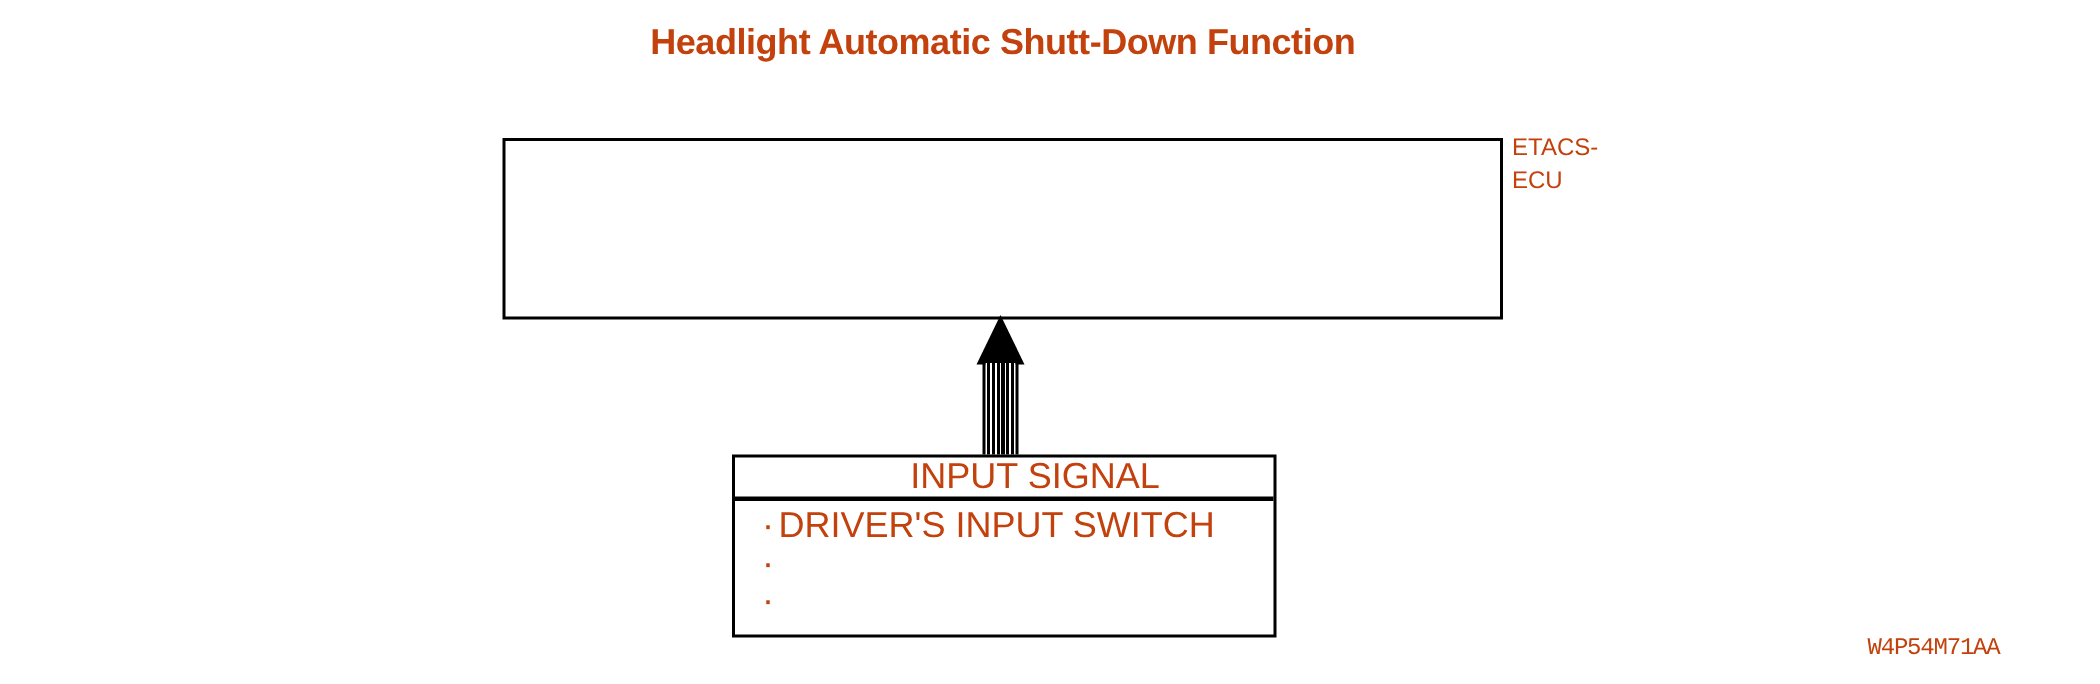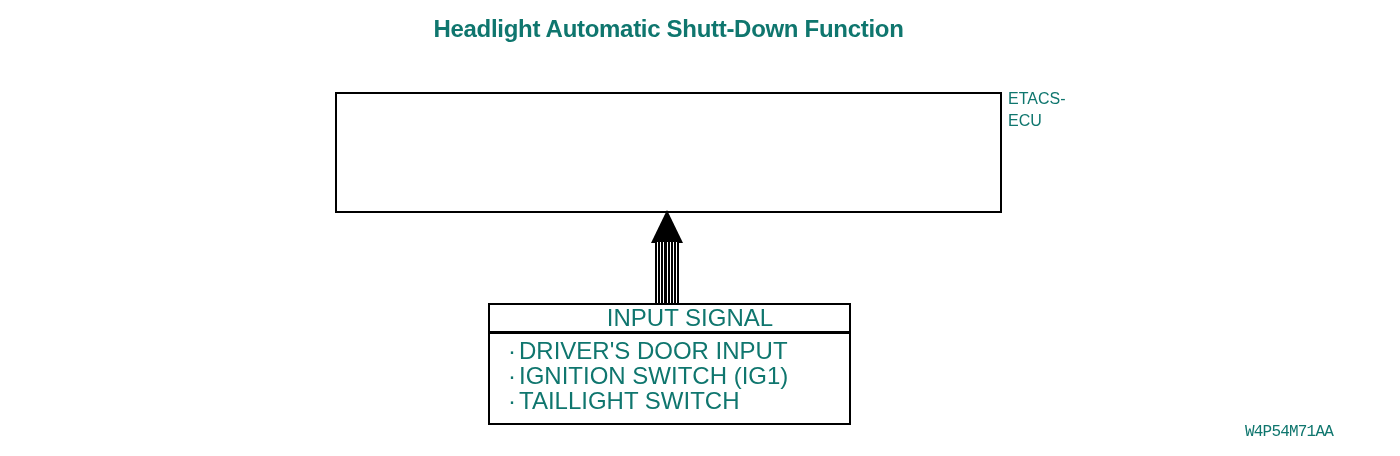--- a/index.html
+++ b/index.html
@@ -2,21 +2,21 @@
 <html><head>
 <meta charset="utf-8">
 <style>
   * { margin: 0; padding: 0; box-sizing: border-box; }
   html, body { background: #ffffff; }
   .canvas {
     position: relative;
     width: 1400px;
     height: 456px;
     background: #ffffff;
-    color: #0f766e;
+    color: #c2410c;
     font-family: "Liberation Sans", sans-serif;
     overflow: hidden;
   }
 
   .diagram-title {
     position: absolute;
     left: 335px;
     top: 15px;
     width: 667px;
     text-align: center;
@@ -130,28 +130,26 @@
   <div class="arrow">
     <div class="arrow-head"></div>
     <div class="arrow-shaft"></div>
   </div>
 
   <div class="input-box">
     <div class="input-header">INPUT SIGNAL</div>
     <div class="input-body">
       <div class="input-item">
         <span class="bullet">·</span>
-        <span>DRIVER'S DOOR INPUT</span>
+        <span>DRIVER'S INPUT SWITCH</span>
       </div>
       <div class="input-item">
         <span class="bullet">·</span>
-        <span>IGNITION SWITCH (IG1)</span>
       </div>
       <div class="input-item">
         <span class="bullet">·</span>
-        <span>TAILLIGHT SWITCH</span>
       </div>
     </div>
   </div>
 
   <div class="figure-code">W4P54M71AA</div>
 
 </div>
 
 </body></html>

